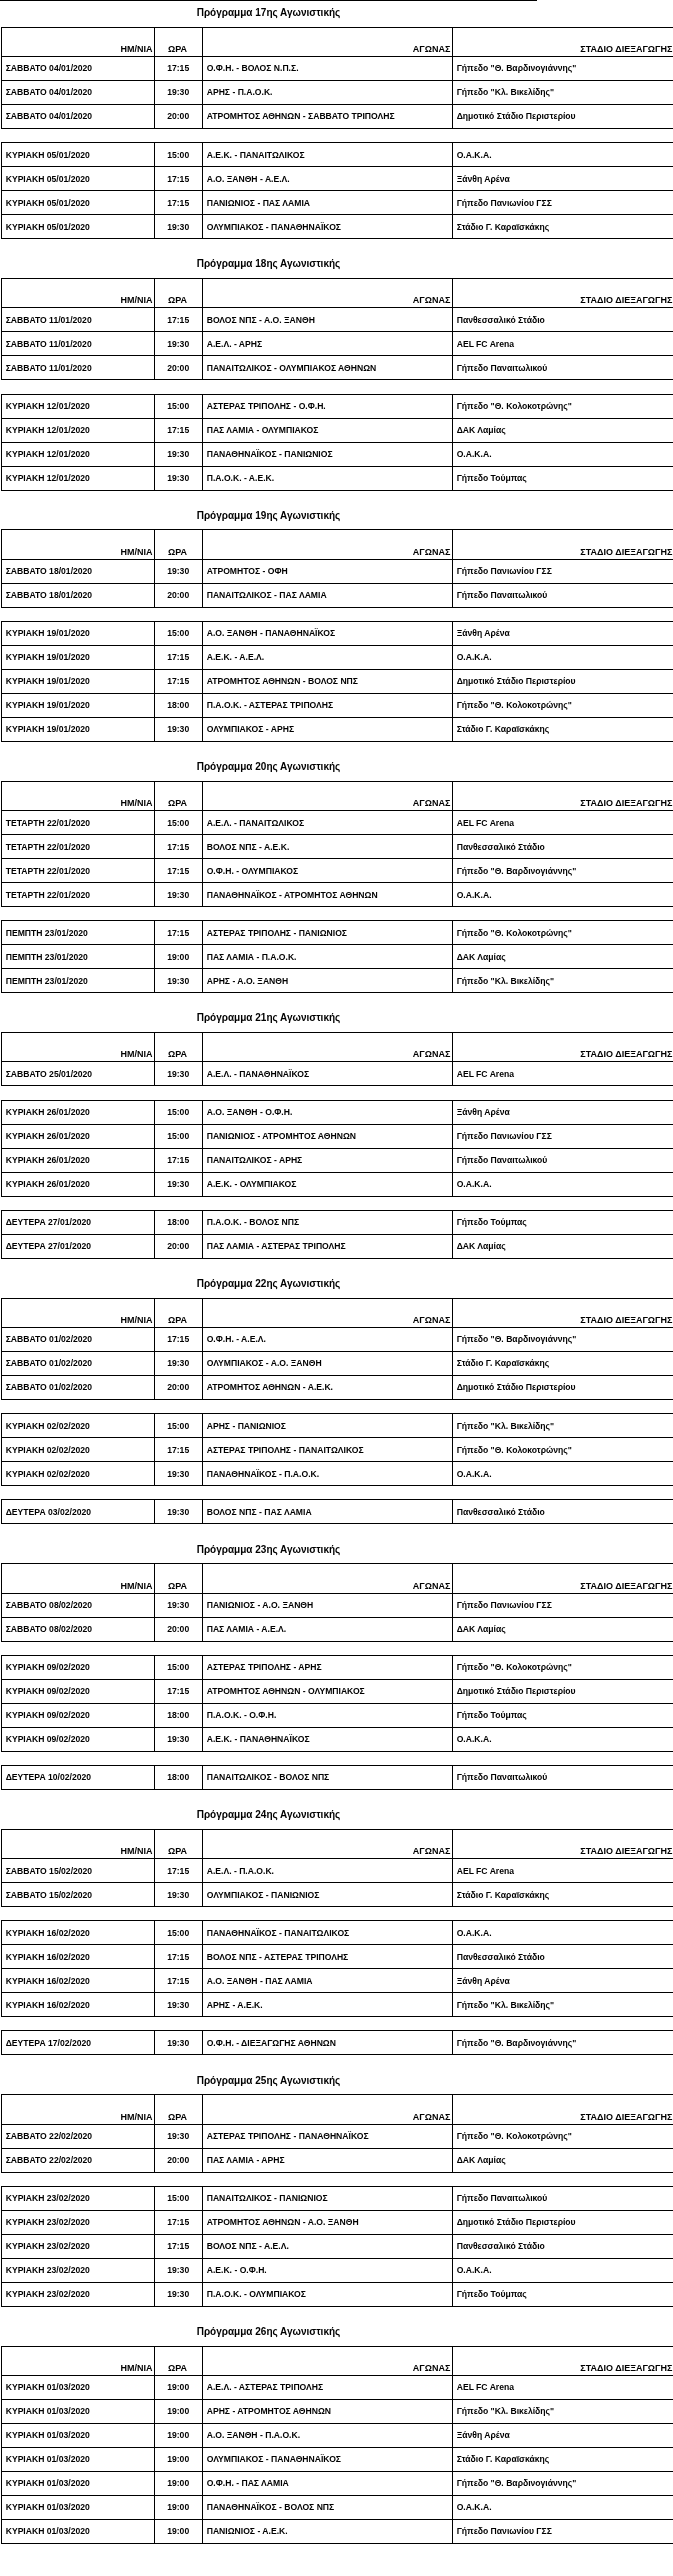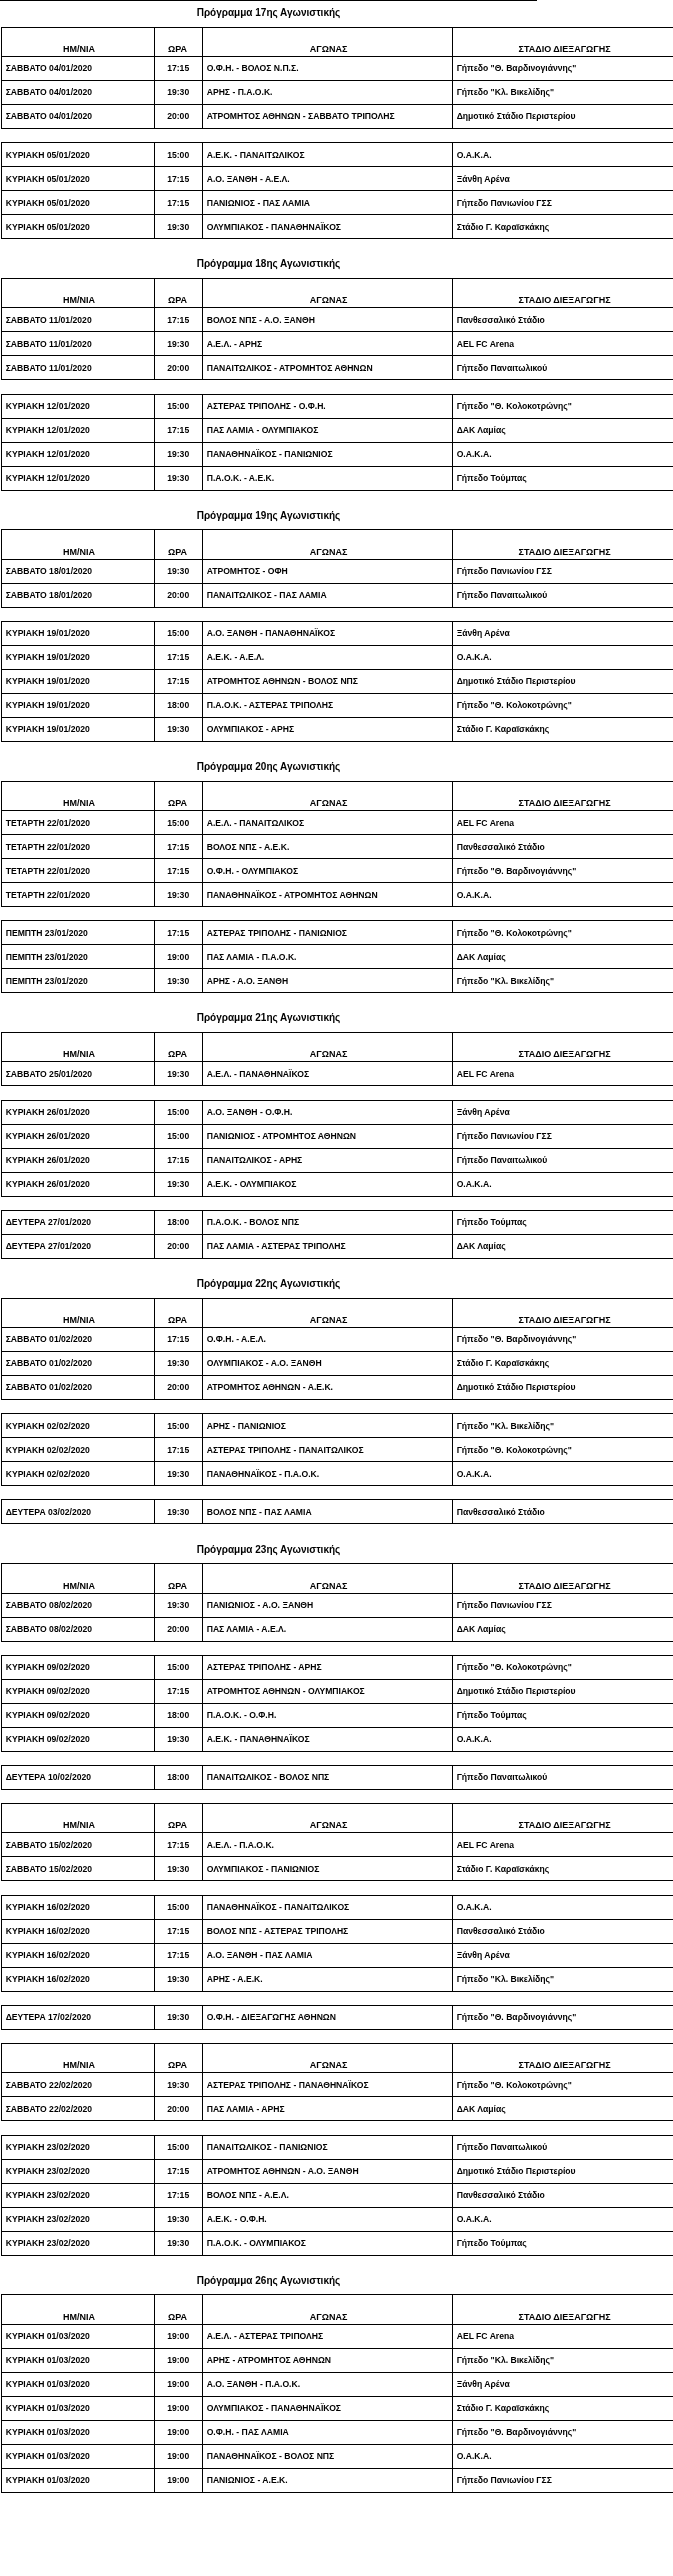--- a/index.html
+++ b/index.html
@@ -35,21 +35,21 @@
   table.day-block col.c-stadium{width:222px;}
   th,td{
     border:0.7px solid #000;
     font-weight:bold;
     white-space:nowrap;
     overflow:hidden;
   }
   th{
     height:26.4px;
     vertical-align:bottom;
-    text-align:center;
+    text-align:right;
     font-size:9px;
     padding:0 1.3px 2px 4px;
   }
   th.h-time{text-align:center;padding-left:0;}
   td{
     height:23px;
     vertical-align:middle;
     font-size:8.6px;
     padding:0 1.3px 0 4px;
   }
@@ -158,21 +158,21 @@
           </tr>
           <tr>
             <td>ΣΑΒΒΑΤΟ 11/01/2020</td>
             <td class="time">19:30</td>
             <td>Α.Ε.Λ. - ΑΡΗΣ</td>
             <td>AEL FC Arena</td>
           </tr>
           <tr>
             <td>ΣΑΒΒΑΤΟ 11/01/2020</td>
             <td class="time">20:00</td>
-            <td>ΠΑΝΑΙΤΩΛΙΚΟΣ - ΑΤΡΟΜΗΤΟΣ ΑΘΗΝΩΝ</td>
+            <td>ΠΑΝΑΙΤΩΛΙΚΟΣ - ΟΛΥΜΠΙΑΚΟΣ ΑΘΗΝΩΝ</td>
             <td>Γήπεδο Παναιτωλικού</td>
           </tr>
         </tbody>
       </table>
       <table class="day-block">
         <colgroup>
           <col class="c-date">
           <col class="c-time">
           <col class="c-match">
           <col class="c-stadium">
@@ -594,20 +594,21 @@
           <tr>
             <td>ΔΕΥΤΕΡΑ 10/02/2020</td>
             <td class="time">18:00</td>
             <td>ΠΑΝΑΙΤΩΛΙΚΟΣ - ΒΟΛΟΣ ΝΠΣ</td>
             <td>Γήπεδο Παναιτωλικού</td>
           </tr>
         </tbody>
       </table>
     </div>
     <div class="section">
+      <div class="section-title">Πρόγραμμα 24ης Αγωνιστικής</div>
       <table class="day-block">
         <colgroup>
           <col class="c-date">
           <col class="c-time">
           <col class="c-match">
           <col class="c-stadium">
         </colgroup>
         <thead>
           <tr>
             <th>ΗΜ/ΝΙΑ</th>
@@ -676,20 +677,21 @@
           <tr>
             <td>ΔΕΥΤΕΡΑ 17/02/2020</td>
             <td class="time">19:30</td>
             <td>Ο.Φ.Η. - ΔΙΕΞΑΓΩΓΗΣ ΑΘΗΝΩΝ</td>
             <td>Γήπεδο "Θ. Βαρδινογιάννης"</td>
           </tr>
         </tbody>
       </table>
     </div>
     <div class="section">
+      <div class="section-title">Πρόγραμμα 25ης Αγωνιστικής</div>
       <table class="day-block">
         <colgroup>
           <col class="c-date">
           <col class="c-time">
           <col class="c-match">
           <col class="c-stadium">
         </colgroup>
         <thead>
           <tr>
             <th>ΗΜ/ΝΙΑ</th>

